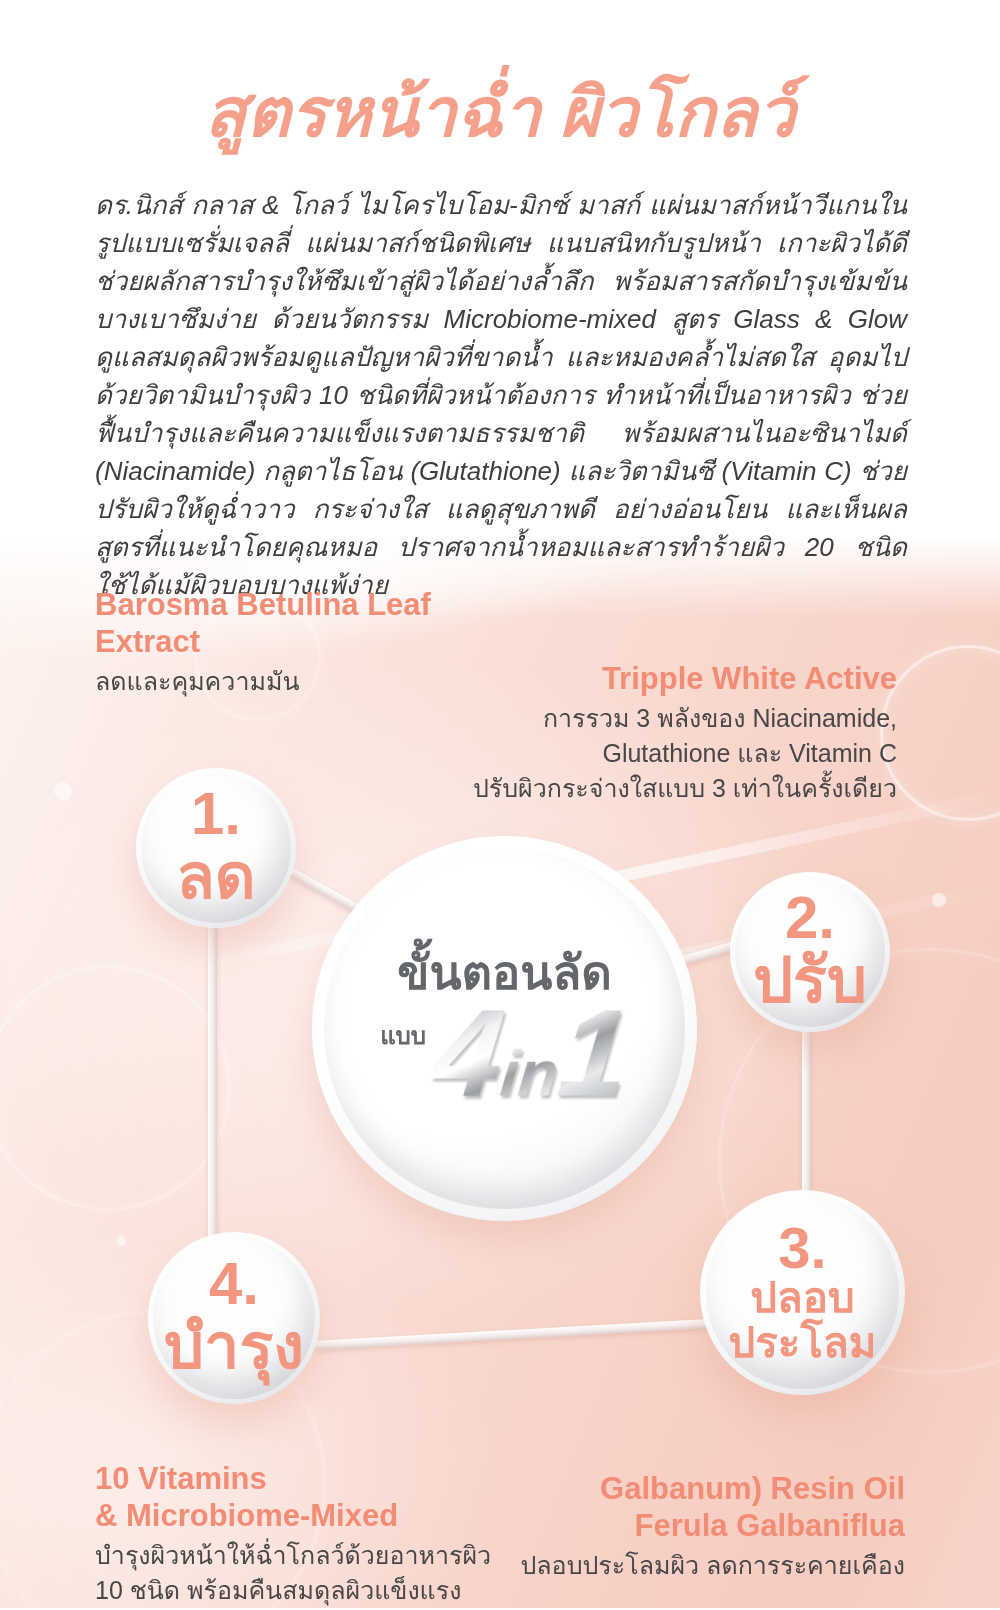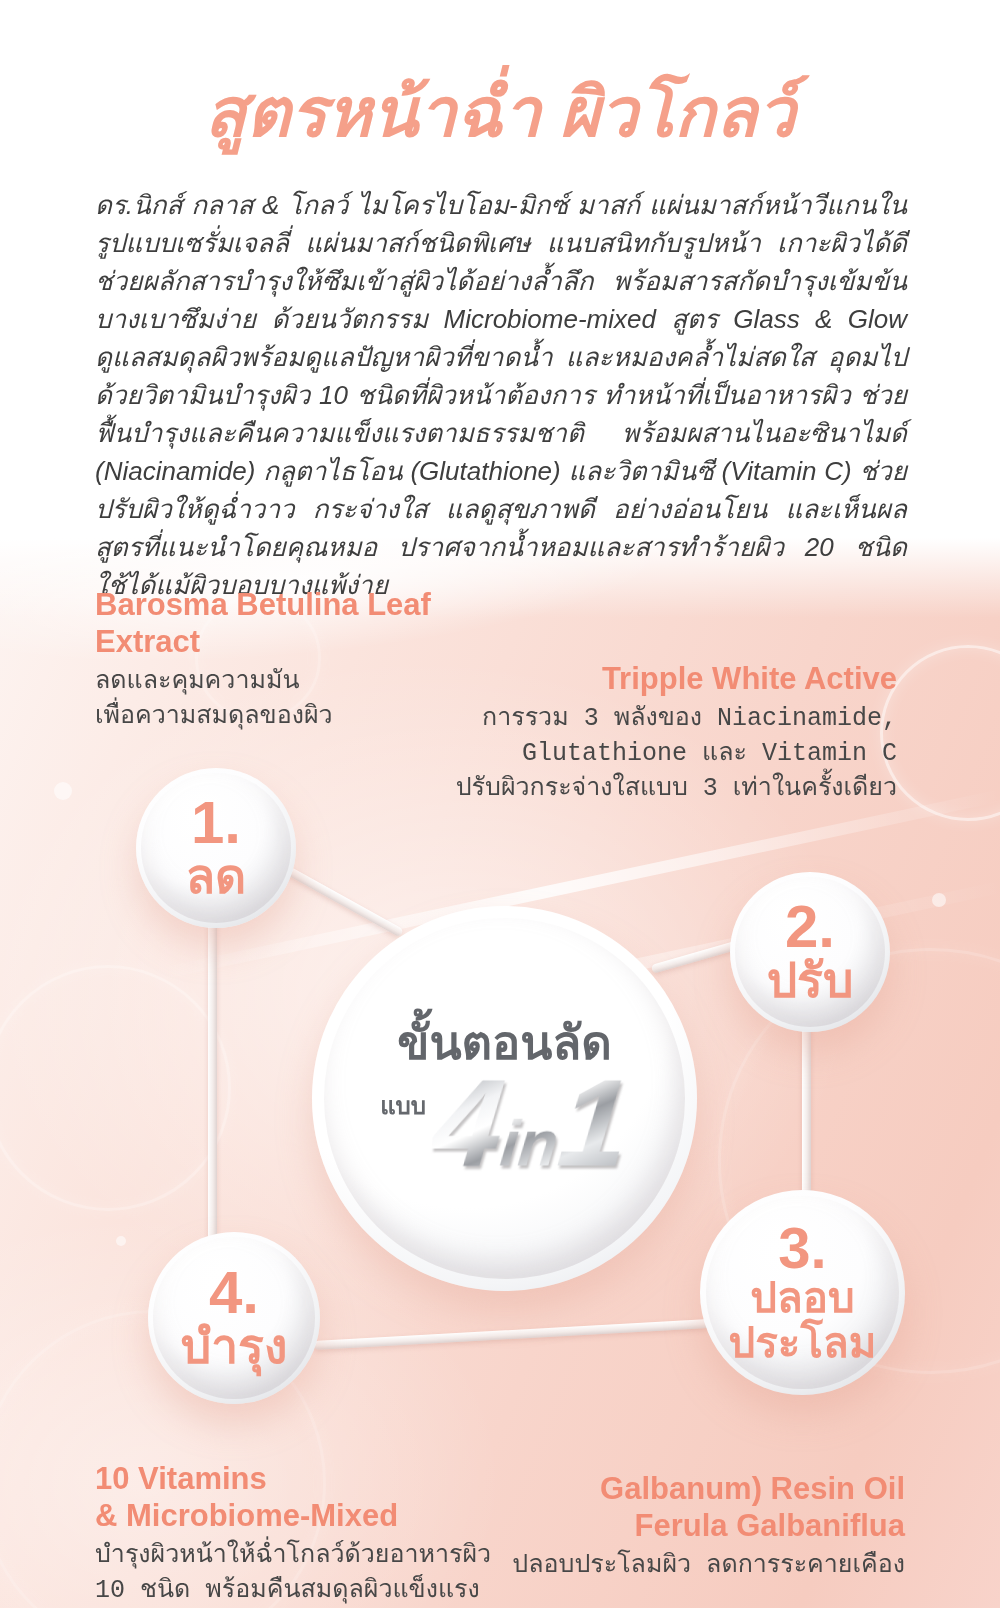--- a/index.html
+++ b/index.html
@@ -51,47 +51,47 @@
   .bubble{position:absolute;border-radius:50%;z-index:3;display:flex;flex-direction:column;
     align-items:center;justify-content:center;text-align:center;
     background:radial-gradient(circle at 38% 30%, #ffffff 0%, #fdfdfe 45%, #f1f2f4 68%, #e0e2e6 84%, #f0f2f4 93%, #fafbfc 100%);
     box-shadow:0 20px 35px rgba(226,162,146,0.35);}
   .bubble::before{content:"";position:absolute;left:14%;top:6%;width:54%;height:36%;border-radius:50%;
     background:radial-gradient(ellipse at center, rgba(255,255,255,0.95), rgba(255,255,255,0) 70%);}
   .bubble::after{content:"";position:absolute;inset:3%;border-radius:50%;
     box-shadow:inset -6px -16px 26px rgba(168,158,164,0.28), inset 6px 10px 18px rgba(255,255,255,0.9);}
   .bubble .inner{position:relative;z-index:4;}
   .b-num{font-weight:bold;color:#f29680;font-size:60px;line-height:0.95;}
-  .b-lbl{font-weight:bold;color:#f29680;font-size:48px;line-height:1.08;}
+  .b-lbl{font-weight:bold;color:#f29680;font-size:63px;line-height:1.08;}
   .bubble-1{left:136px;top:768px;width:160px;height:160px;}
   .bubble-2{left:730px;top:872px;width:160px;height:160px;}
   .bubble-3{left:700px;top:1190px;width:205px;height:205px;}
   .bubble-3 .b-num{font-size:58px;}
   .bubble-3 .b-lbl{font-size:42px;}
   .bubble-4{left:148px;top:1232px;width:172px;height:172px;}
-  .bubble-center{left:312px;top:906px;width:385px;height:385px;
+  .bubble-center{left:312px;top:836px;width:385px;height:385px;
     background:radial-gradient(circle at 40% 26%, #ffffff 0%, #ffffff 55%, #f4f5f7 76%, #e7e9ed 89%, #f6f7f9 100%);}
   .bc-line1{font-weight:bold;color:#63666b;font-size:47px;line-height:1.1;}
   .bc-line2{font-weight:bold;color:#f18b75;font-size:48px;line-height:1.15;margin-top:4px;}
   .bc-badge-row{display:flex;align-items:flex-start;justify-content:center;margin-top:2px;}
   .bc-prefix{font-weight:bold;color:#65686d;font-size:24px;margin:16px 8px 0 0;}
   .metal{font-style:italic;font-weight:bold;transform:skewX(-6deg);white-space:nowrap;
     background:linear-gradient(155deg,#aeb1b6 5%,#f2f3f5 26%,#ffffff 40%,#9b9ea3 56%,#e8eaec 74%,#b4b7bc 95%);
     -webkit-background-clip:text;background-clip:text;color:transparent;
     filter:drop-shadow(2px 3px 1px rgba(125,120,122,0.45));}
   .m-big{font-size:124px;line-height:0.85;}
   .m-mid{font-size:64px;}
   
   .title{position:absolute;left:0;top:58px;width:100%;margin:0;text-align:center;z-index:4;
     font-size:68px;font-weight:bold;font-style:italic;color:#f5a08a;}
   .intro{position:absolute;left:95px;top:186px;width:812px;margin:0;z-index:4;
     font-size:26px;line-height:38px;color:#3e3e3e;text-align:justify;font-style:italic;}
   .ing{position:absolute;z-index:4;}
   .ing-title-line{font-size:31px;font-weight:bold;color:#f28c74;line-height:37px;}
-  .ing-desc-line{font-size:25px;color:#474747;line-height:35px;font-family:Liberation Mono, monospace;}
+  .ing-desc-line{font-size:25px;color:#474747;line-height:35px;}
   .ing-barosma{left:95px;top:586px;text-align:left;}
   .ing-tripple{right:103px;top:660px;text-align:right;}
   .ing-vitamins{left:95px;top:1460px;text-align:left;}
   .ing-ferula{right:95px;top:1470px;text-align:right;}
   .ing .gap{height:4px;}
 </style>
 </head>
 <body>
 
 <div class="page">
@@ -110,21 +110,20 @@
   <div class="streak streak-2"></div>
 
   <h1 class="title">สูตรหน้าฉ่ำ ผิวโกลว์</h1>
   <p class="intro">ดร.นิกส์ กลาส &amp; โกลว์ ไมโครไบโอม-มิกซ์ มาสก์ แผ่นมาสก์หน้าวีแกนในรูปแบบเซรั่มเจลลี่ แผ่นมาสก์ชนิดพิเศษ แนบสนิทกับรูปหน้า เกาะผิวได้ดี ช่วยผลักสารบำรุงให้ซึมเข้าสู่ผิวได้อย่างล้ำลึก พร้อมสารสกัดบำรุงเข้มข้น บางเบาซึมง่าย ด้วยนวัตกรรม Microbiome-mixed สูตร Glass &amp; Glow ดูแลสมดุลผิวพร้อมดูแลปัญหาผิวที่ขาดน้ำ และหมองคล้ำไม่สดใส อุดมไปด้วยวิตามินบำรุงผิว 10 ชนิดที่ผิวหน้าต้องการ ทำหน้าที่เป็นอาหารผิว ช่วยฟื้นบำรุงและคืนความแข็งแรงตามธรรมชาติ พร้อมผสานไนอะซินาไมด์ (Niacinamide) กลูตาไธโอน (Glutathione) และวิตามินซี (Vitamin C) ช่วยปรับผิวให้ดูฉ่ำวาว กระจ่างใส แลดูสุขภาพดี อย่างอ่อนโยน และเห็นผล สูตรที่แนะนำโดยคุณหมอ ปราศจากน้ำหอมและสารทำร้ายผิว 20 ชนิด ใช้ได้แม้ผิวบอบบางแพ้ง่าย</p>
 
   <section class="ing ing-barosma">
     <div class="ing-title-line">Barosma Betulina Leaf</div>
     <div class="ing-title-line">Extract</div>
     <div class="gap"></div>
     <div class="ing-desc-line">ลดและคุมความมัน</div>
-    <div class="ing-desc-line">เพื่อความสมดุลของผิว</div>
   </section>
 
   <section class="ing ing-tripple">
     <div class="ing-title-line">Tripple White Active</div>
     <div class="gap"></div>
     <div class="ing-desc-line">การรวม 3 พลังของ Niacinamide,</div>
     <div class="ing-desc-line">Glutathione และ Vitamin C</div>
     <div class="ing-desc-line">ปรับผิวกระจ่างใสแบบ 3 เท่าในครั้งเดียว</div>
   </section>
 

